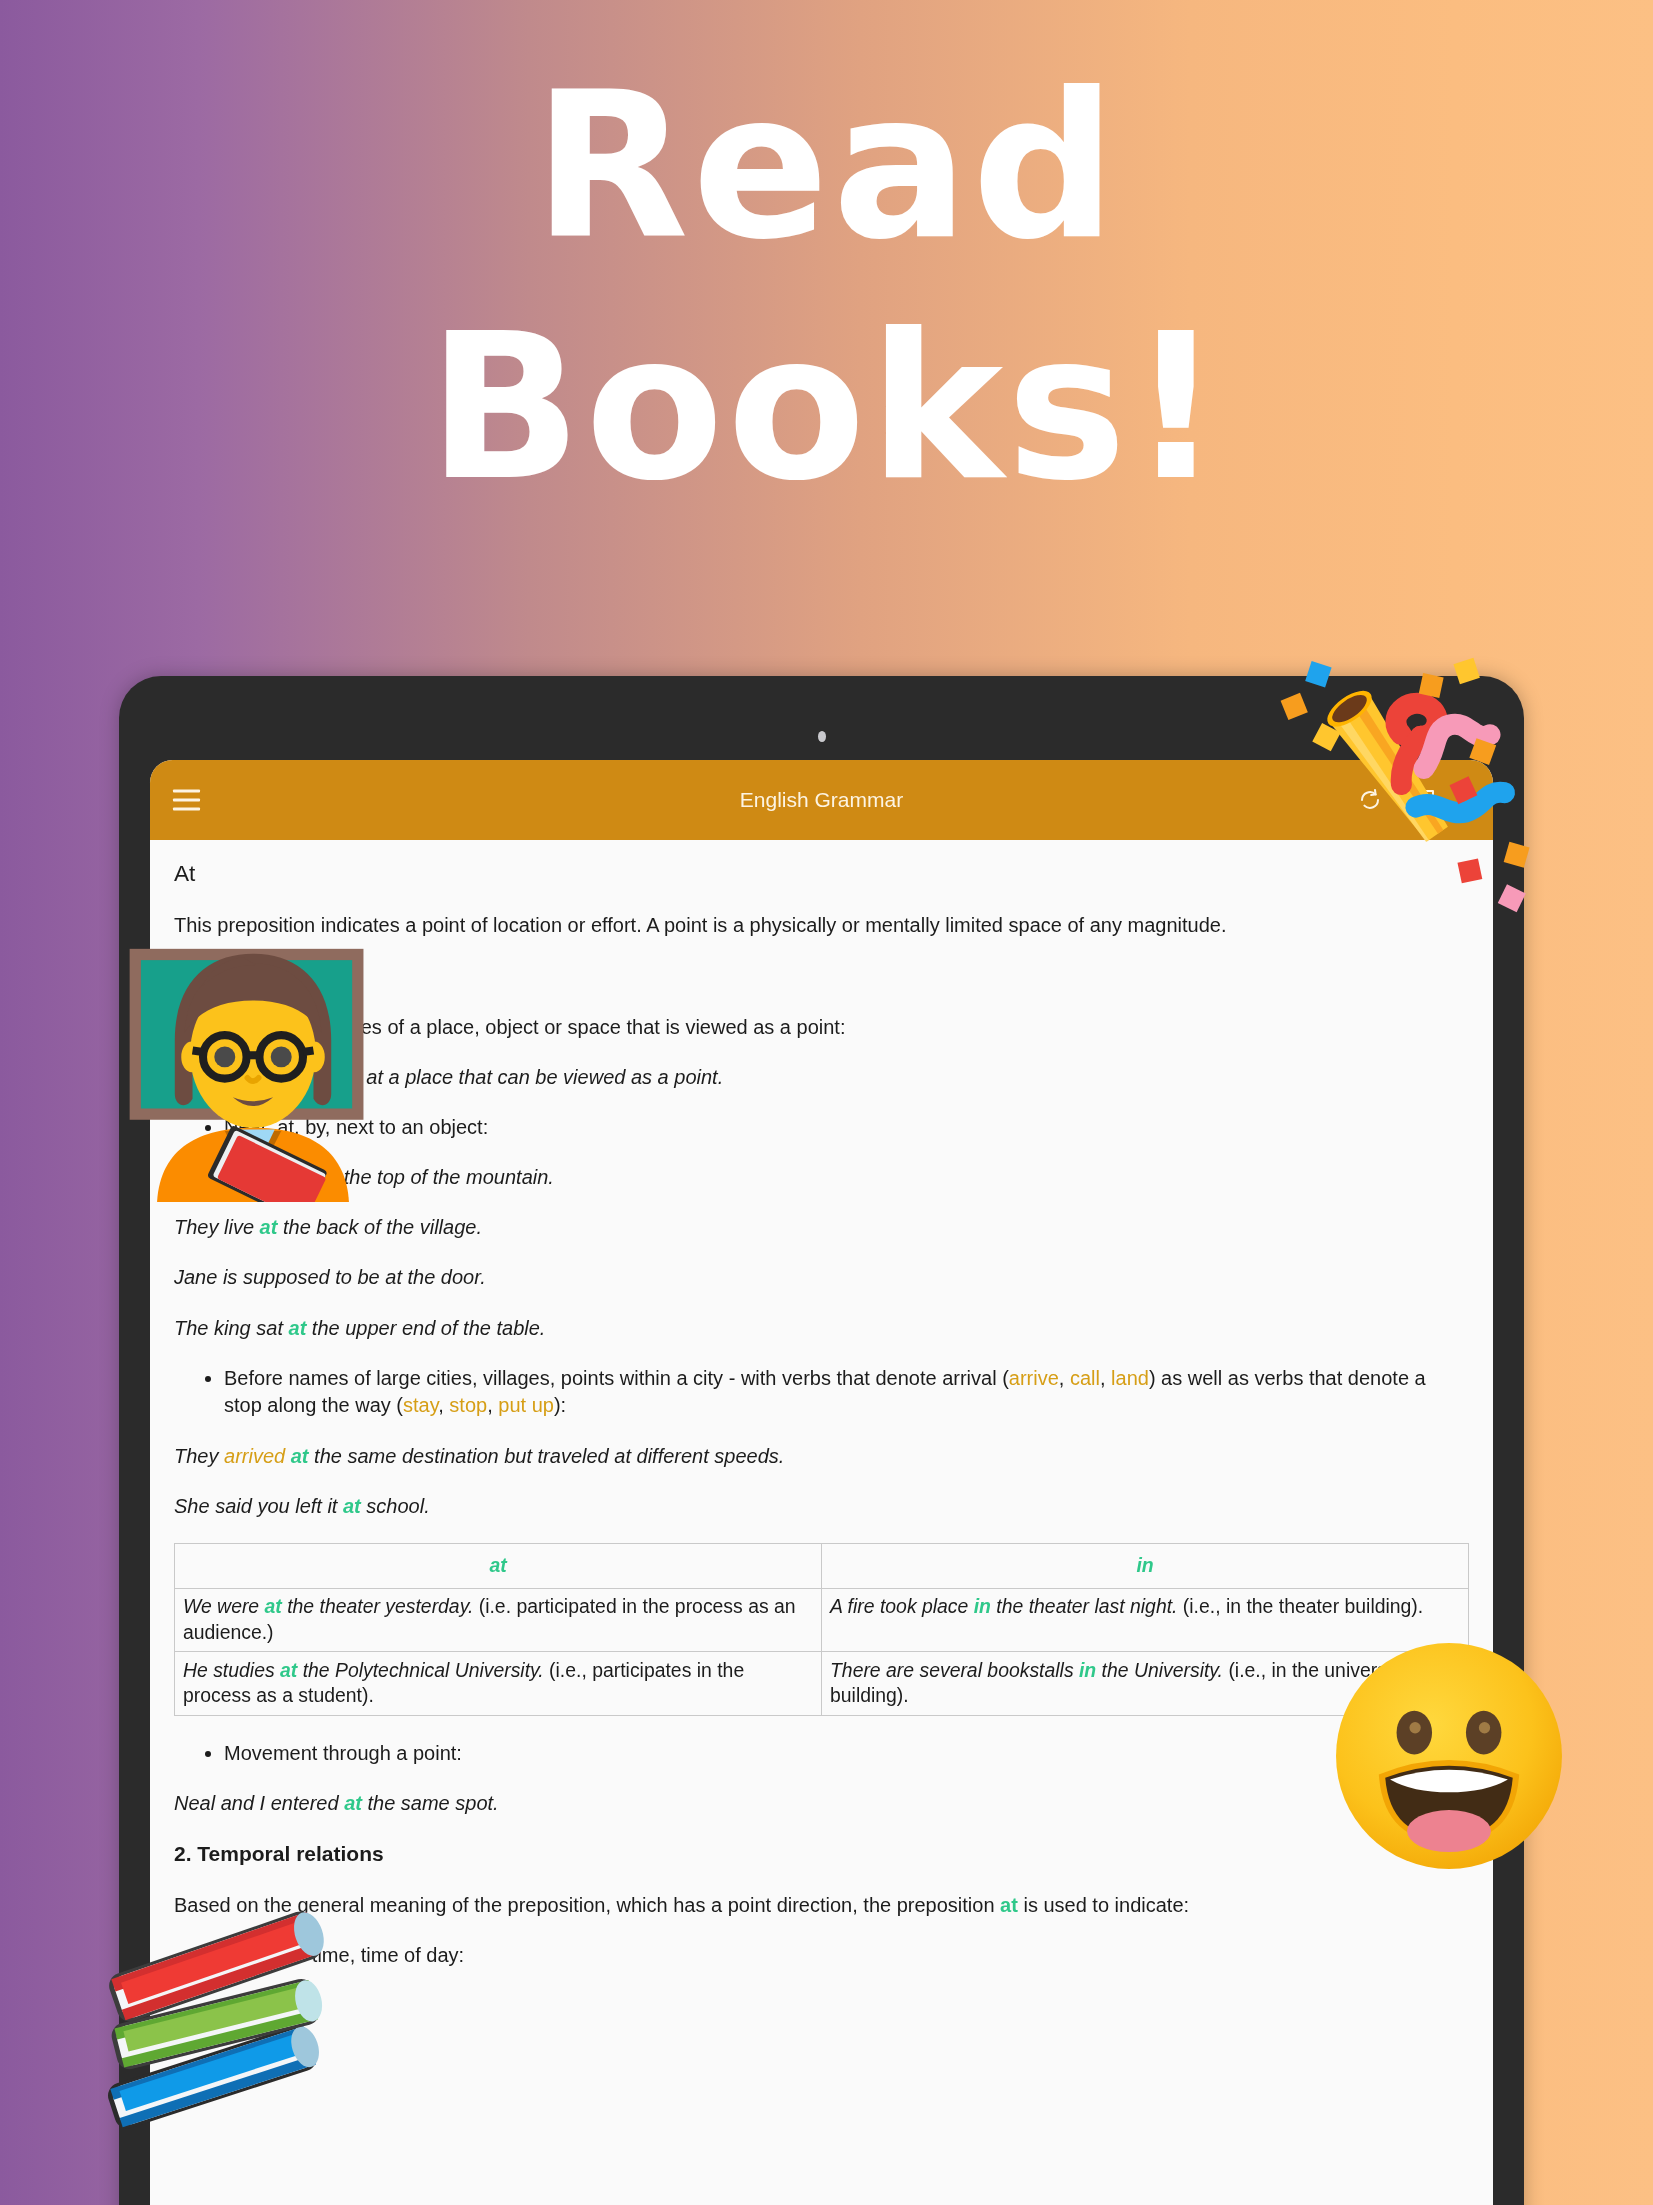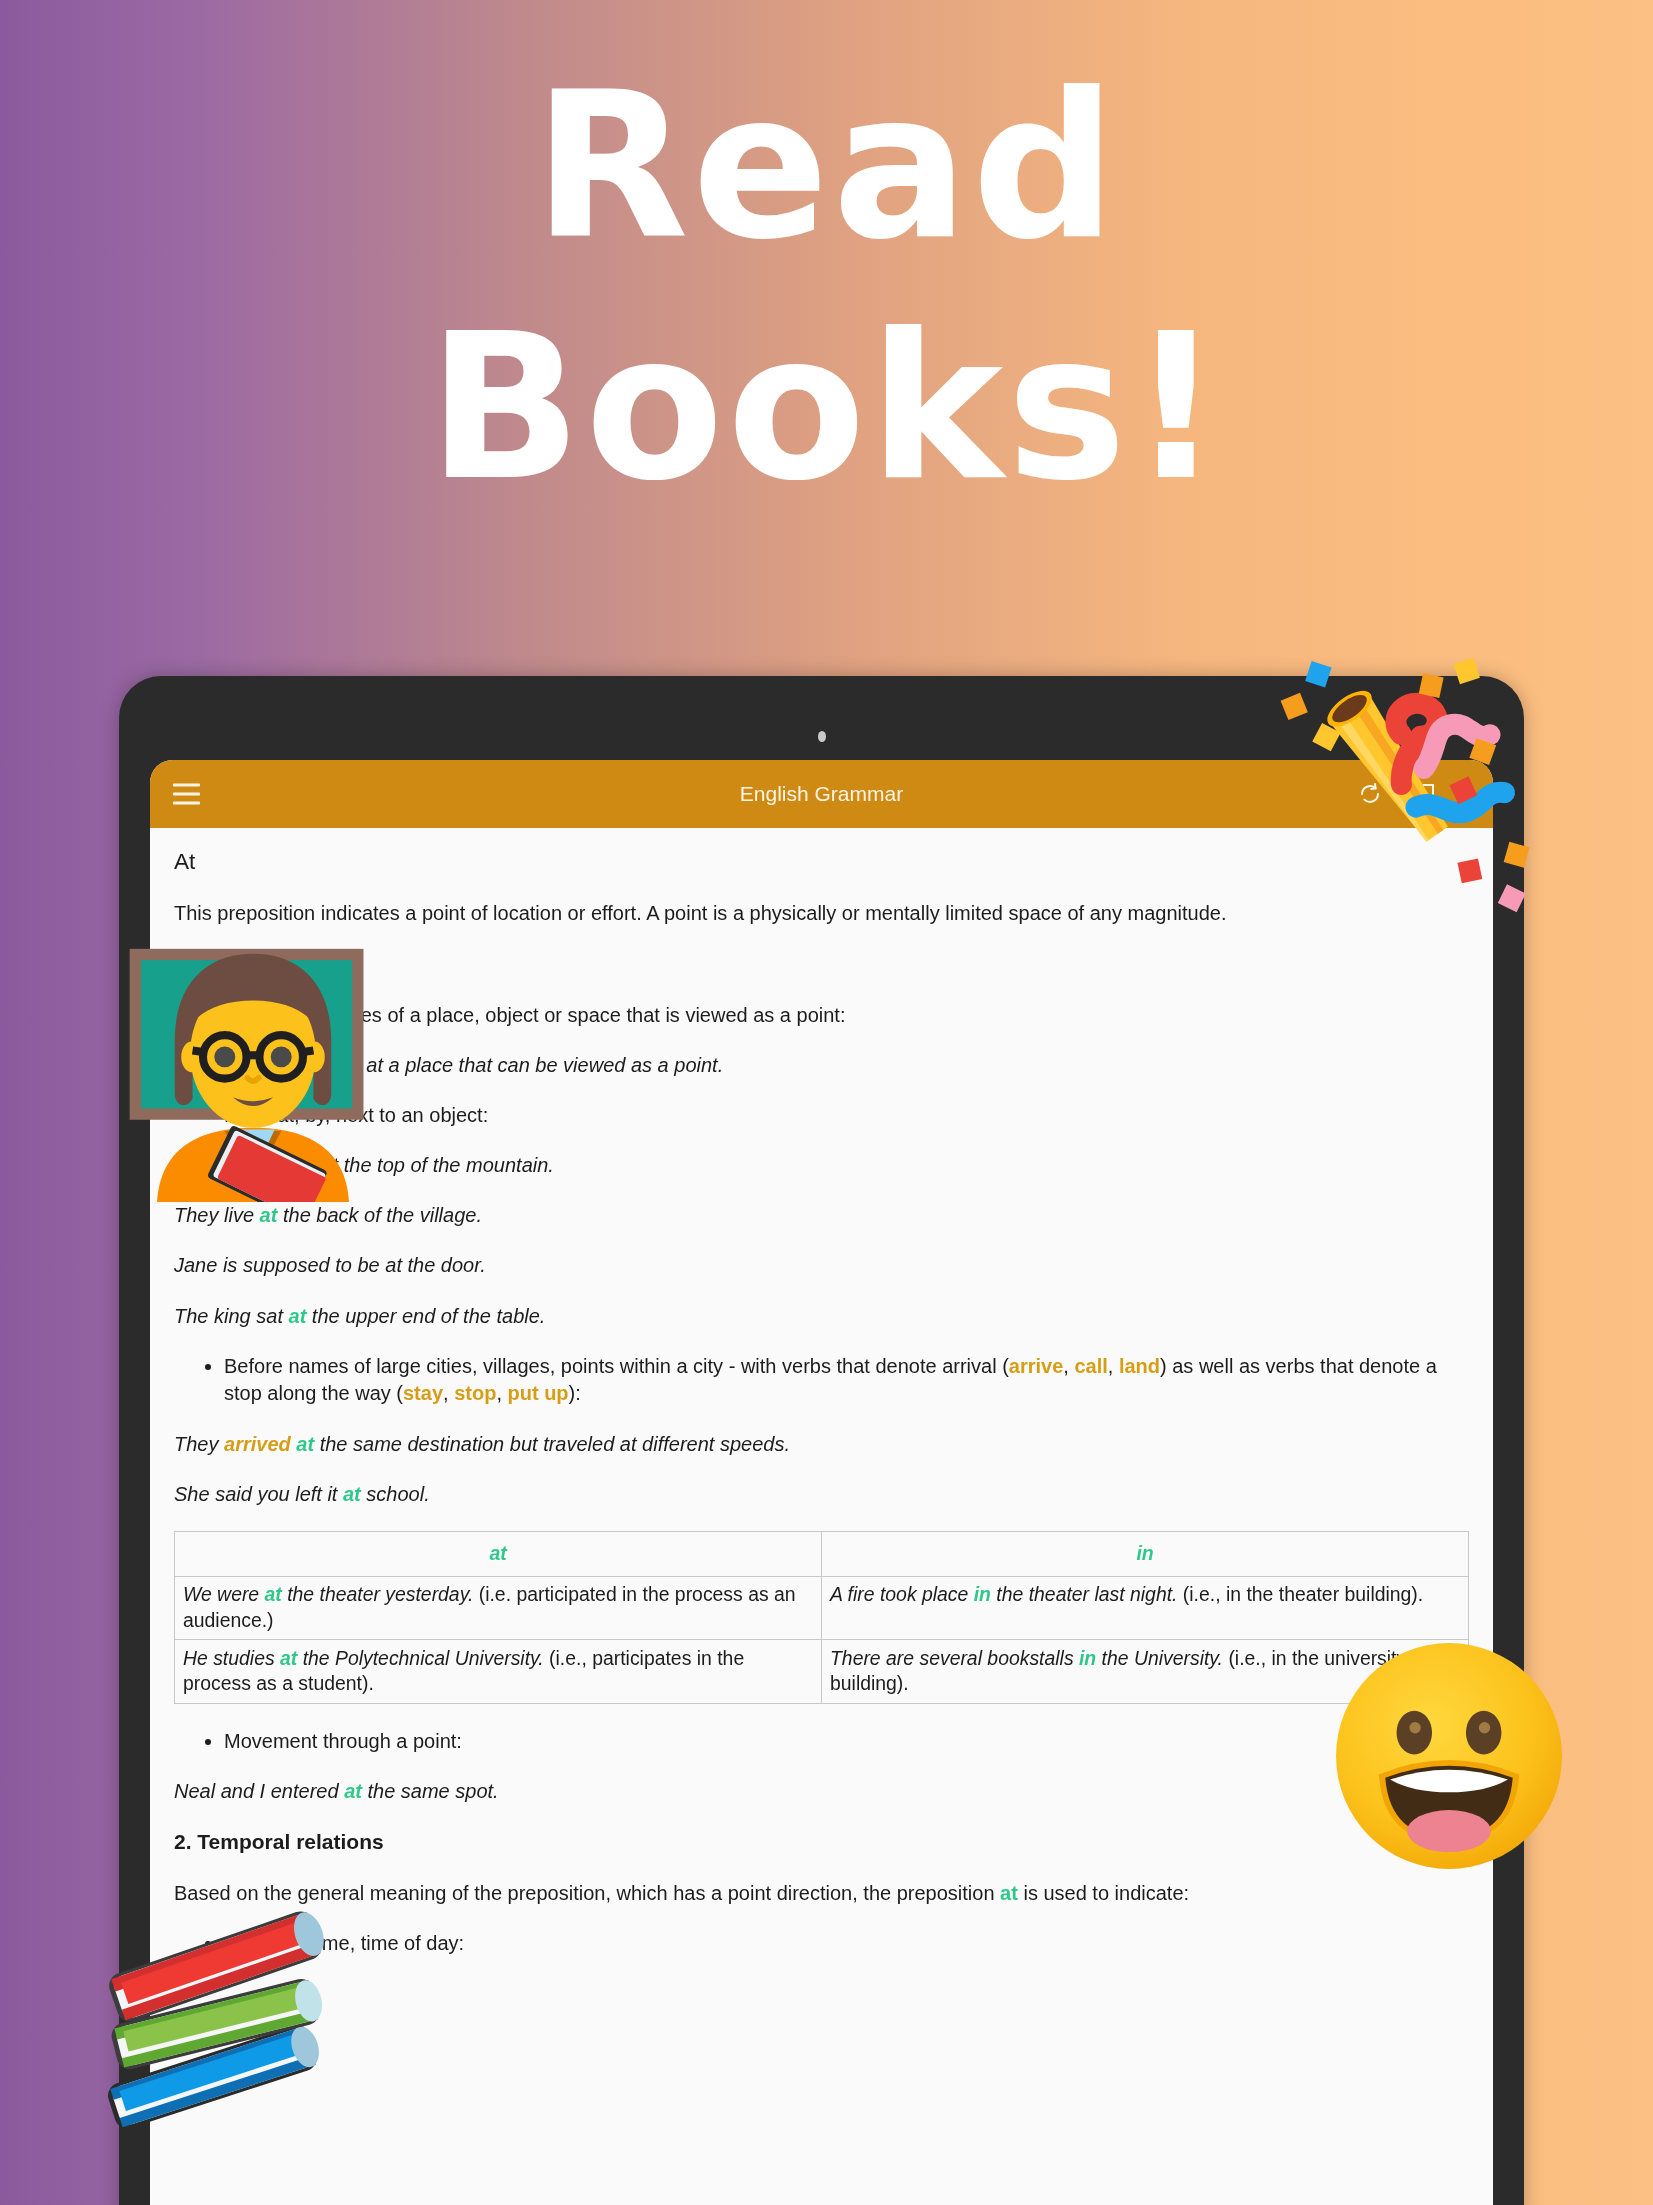--- a/index.html
+++ b/index.html
@@ -58,21 +58,21 @@
     left: 31px; top: 84px;
     width: 1343px;
     height: 1466px;
     background: #fafafa;
     border-radius: 22.6px 22.6px 0 0;
     overflow: hidden;
   }
 
   
   .appbar {
-    height: 68px;
+    height: 80px;
     background: #cf8a14;
     position: relative;
     display: flex;
     align-items: center;
   }
   .hamburger {
     position: absolute;
     left: 22.6px; top: 50%;
     transform: translateY(-50%);
     width: 27.4px; height: 21px;
@@ -112,21 +112,21 @@
     font-family: "Liberation Sans", sans-serif;
     height: 1398px;
     overflow: hidden;
   }
   .content p { margin: 0 0 22.6px 0; }
   .h-title { font-size: 22.6px; margin: 0 0 27.4px 0; }
   .h-sec { font-weight: bold; font-size: 21px; margin: 0 0 27.4px 0; }
   .ital { font-style: italic; }
   .bold { font-weight: normal; }
   .at { color: #2fc88a; font-weight: bold; font-style: italic; }
-  .kw { color: #d69e16; font-weight: bold; }
+  .kw { color: #d69e16; font-weight: normal; }
   ul { margin: 0 0 22.6px 0; padding-left: 50px; }
   ul li { margin-bottom: 4.8px; }
 
   
   table.cmp {
     width: 100%;
     border-collapse: collapse;
     margin: 4.8px 0 24px 0;
     font-size: 19.4px;
   }

